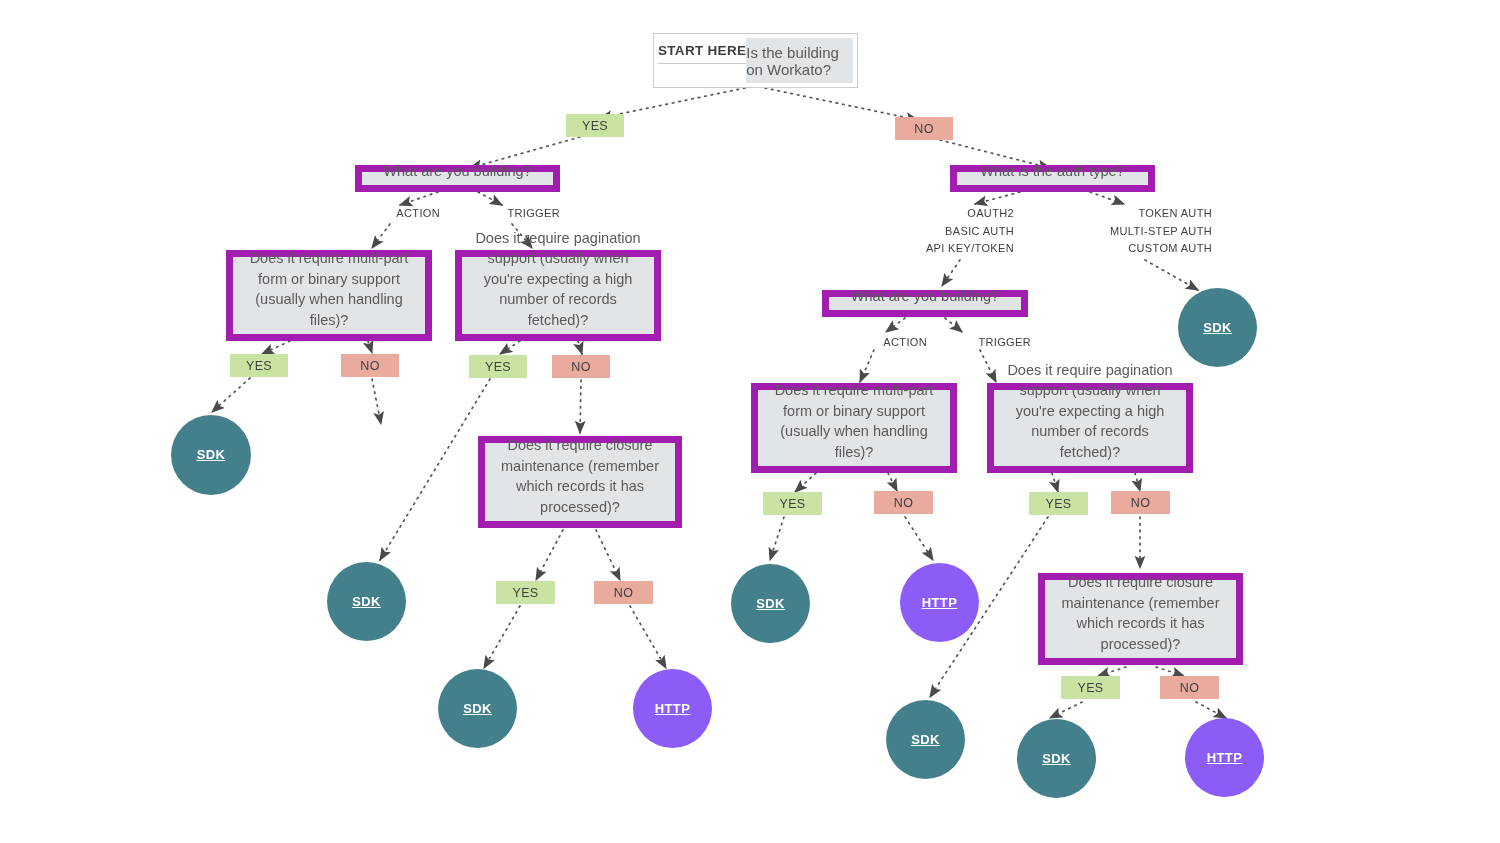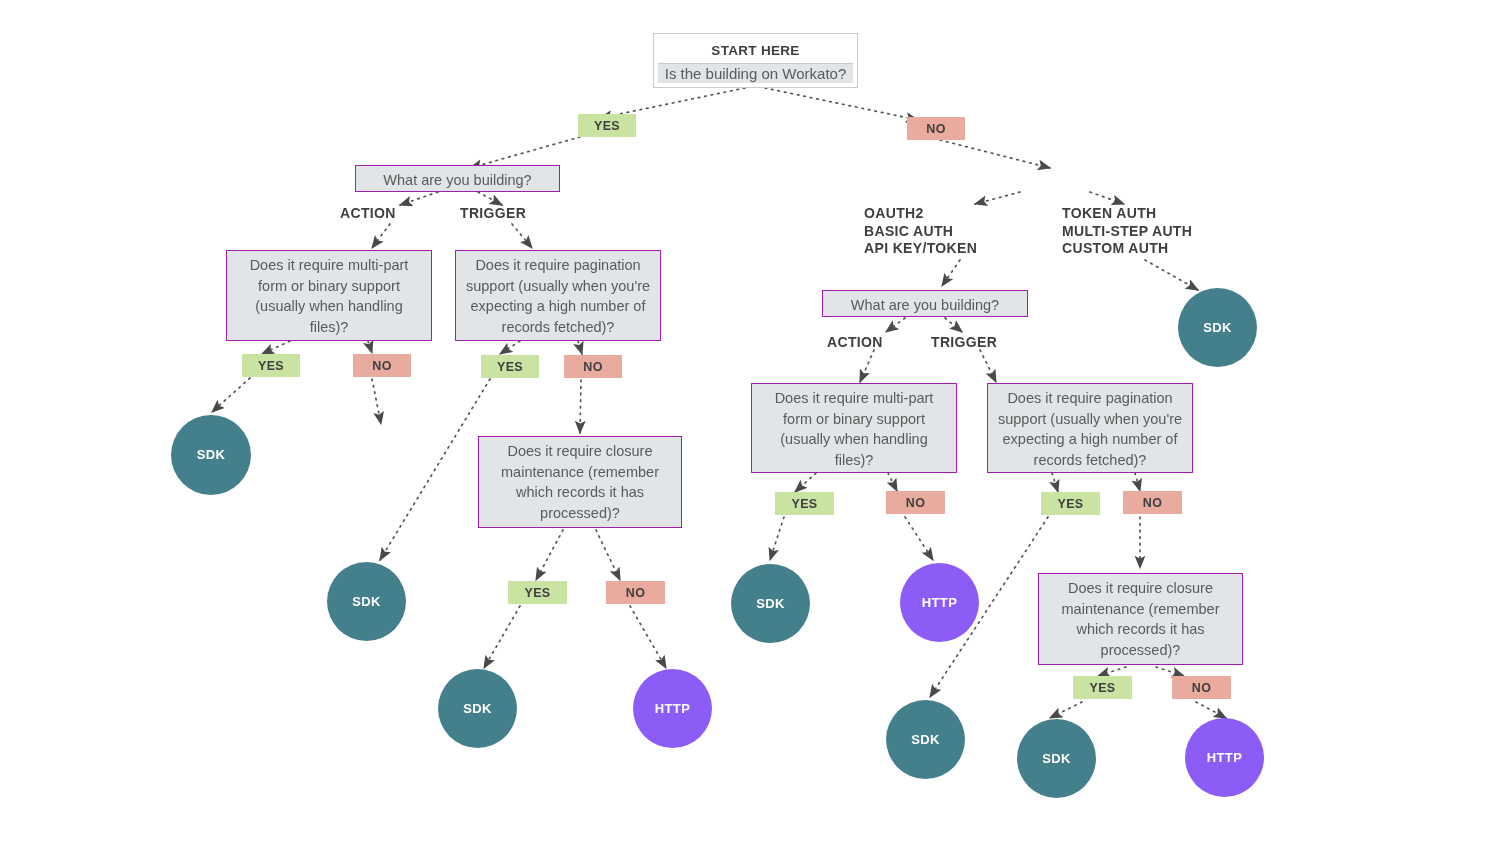--- a/index.html
+++ b/index.html
@@ -26,37 +26,37 @@
     height: 843px;
     pointer-events: none;
   }
   .node {
     position: absolute;
     box-sizing: border-box;
   }
   
   .qbox {
     background: #e2e5e7;
-    border: 1px solid #a21caf;
+    border: 7px solid #a21caf;
     color: #5a5a5a;
     font-size: 14.5px;
     line-height: 20.5px;
     display: flex;
-    align-items: flex-start;
+    align-items: flex-end;
     justify-content: center;
     text-align: center;
     padding: 4px 8px;
   }
   .qbox span { display: block; }
   
   .startbox {
     border: 1px solid #c8ccce;
     background: #ffffff;
     display: flex;
-    flex-direction: column;
+    flex-direction: row;
     padding: 4px;
   }
   .start-head {
     height: 25px;
     background: #ffffff;
     color: #3f3f3f;
     font-size: 13.5px;
     font-weight: bold;
     letter-spacing: .3px;
     display: flex;
@@ -69,57 +69,56 @@
     background: #e2e5e7;
     color: #5a5a5a;
     font-size: 15px;
     display: flex;
     align-items: center;
     justify-content: center;
   }
   
   .chip {
     font-size: 12.5px;
-    font-weight: bold;
+    font-weight: normal;
     letter-spacing: .4px;
     color: #3f3f3f;
     display: flex;
     align-items: center;
     justify-content: center;
-    margin-left: 12px;
   }
   .chip.yes { background: #c9e3a2; }
   .chip.no  { background: #e8ab9e; }
   
   .caption {
     color: #3f3f3f;
-    font-size: 14px;
-    font-weight: bold;
+    font-size: 11px;
+    font-weight: normal;
     letter-spacing: .35px;
     line-height: 17.5px;
-    text-align: left;
+    text-align: right;
     white-space: pre-line;
   }
   
   .circle {
     border-radius: 50%;
     display: flex;
     align-items: center;
     justify-content: center;
     text-align: center;
     color: #ffffff;
     font-size: 13px;
     font-weight: bold;
     letter-spacing: .4px;
     line-height: 16px;
   }
   .circle.sdk    { background: #44808c; }
   .circle.http   { background: #8b5cf6; }
   .circle.custom { background: #e8942e; font-size: 12.5px; }
-  .circle span { display: block; white-space: pre-line; }
+  .circle span { display: block; white-space: pre-line; text-decoration: underline; }
 </style>
 </head>
 <body>
 
 <div id="canvas">
 
   <svg id="edges" viewBox="0 0 1500 843">
     <defs>
       <marker id="ah" markerWidth="9" markerHeight="9" refX="7.2" refY="3.2" orient="auto" markerUnits="strokeWidth">
         <path d="M0,0 L8,3.2 L0,6.4 L1.6,3.2 z" fill="#4a4a4a"></path>
@@ -230,20 +229,23 @@
 
   <div class="node circle sdk" style="left:438px;top:669px;width:79px;height:79px;">
     <span>SDK</span>
   </div>
   <div class="node circle http" style="left:633px;top:669px;width:79px;height:79px;">
     <span>HTTP</span>
   </div>
 
   <div class="node chip no" style="left:895px;top:117px;width:58px;height:23px;">NO</div>
 
+  <div class="node qbox" style="left:950px;top:165px;width:205px;height:27px;">
+    <span>What is the auth type?</span>
+  </div>
 
   <div class="node caption" style="left:864px;top:205px;width:150px;">OAUTH2
 BASIC AUTH
 API KEY/TOKEN</div>
   <div class="node caption" style="left:1062px;top:205px;width:150px;">TOKEN AUTH
 MULTI-STEP AUTH
 CUSTOM AUTH</div>
 
   <div class="node circle sdk" style="left:1178px;top:288px;width:79px;height:79px;">
     <span>SDK</span>

